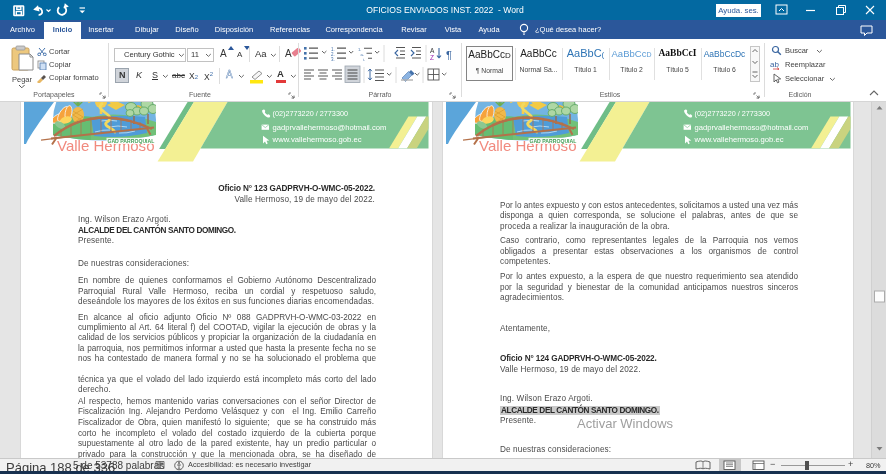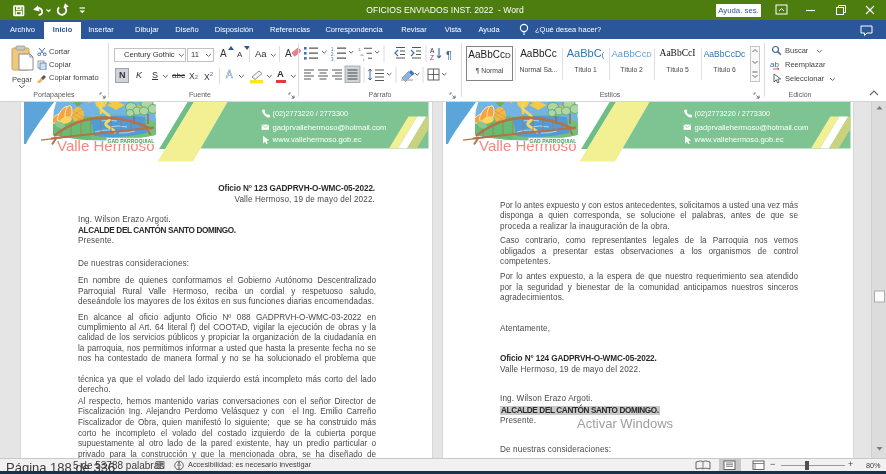--- a/index.html
+++ b/index.html
@@ -1,16 +1,16 @@
 <!DOCTYPE html>
 <html><head><meta charset="utf-8"><style>
 *{margin:0;padding:0;box-sizing:border-box}
 html,body{width:886px;height:474px;overflow:hidden}
 body{font-family:"Liberation Sans",sans-serif;position:relative;background:#e5e5e5}
-#titlebar{position:absolute;left:0;top:0;width:886px;height:20px;background:#4d7c0f}
+#titlebar{position:absolute;left:0;top:0;width:886px;height:20px;background:#0369a1}
 #tabrow{position:absolute;left:0;top:20px;width:886px;height:19px;background:#2b579a}
 #ribbon{position:absolute;left:0;top:39px;width:886px;height:63px;background:#fff;border-bottom:1px solid #d5d5d5}
 #doc{position:absolute;left:0;top:102px;width:886px;height:356px;background:#e5e5e5;overflow:hidden}
 .page{position:absolute;top:0;height:356px;background:#fff;overflow:hidden;outline:1px solid #d8d8d8}
 #p1{left:21px;width:411px}
 #p2{left:443px;width:410px}
 #status{position:absolute;left:0;top:458px;width:886px;height:13px;background:#f1f1f1;border-top:1px solid #c9c9c9}
 #navy{position:absolute;left:0;top:471px;width:886px;height:3px;background:#17304f}
 .tab{position:absolute;top:0;height:19px;line-height:19px;color:#fff;font-size:7.5px;text-align:center}
 #inicio-tab{position:absolute;left:44px;top:2px;width:37px;height:17px;background:#fff}
@@ -276,21 +276,21 @@
       <div style="position:absolute;left:0;top:1px;width:100%;text-align:center;font-size:11px;color:#2e74b5">AaBbC<span style="font-size:8px">(</span></div>
       <div style="position:absolute;left:0;top:20px;width:100%;text-align:center;font-size:6.8px;color:#444">Título 1</div>
     </div>
     <div class="sepv" style="left:143px"></div>
     <div style="position:absolute;left:144px;top:0;width:43px;height:35px">
       <div style="position:absolute;left:0;top:2px;width:100%;text-align:center;font-size:9.5px;color:#5b9bd5">AaBbCc<span style="font-size:7px">D</span></div>
       <div style="position:absolute;left:0;top:20px;width:100%;text-align:center;font-size:6.8px;color:#444">Título 2</div>
     </div>
     <div class="sepv" style="left:188px"></div>
     <div style="position:absolute;left:189px;top:0;width:45px;height:35px">
-      <div style="position:absolute;left:0;top:2px;width:100%;text-align:center;font-size:9.5px;color:#111;font-weight:normal;font-family:'Liberation Serif',serif">AaBbCcI</div>
+      <div style="position:absolute;left:0;top:2px;width:100%;text-align:center;font-size:9.5px;color:#111;font-weight:bold;font-family:'Liberation Serif',serif">AaBbCcI</div>
       <div style="position:absolute;left:0;top:20px;width:100%;text-align:center;font-size:6.8px;color:#444">Título 5</div>
     </div>
     <div class="sepv" style="left:235px"></div>
     <div style="position:absolute;left:236px;top:0;width:45px;height:35px">
       <div style="position:absolute;left:0;top:3px;width:100%;text-align:center;font-size:8.5px;color:#2e74b5">AaBbCcDc</div>
       <div style="position:absolute;left:0;top:20px;width:100%;text-align:center;font-size:6.8px;color:#444">Título 6</div>
     </div>
     <div style="position:absolute;left:284px;top:0;width:10px;height:36px;border:1px solid #c6c6c6;background:#f8f8f8">
       <svg width="8" height="34">
           <path d="M1.5 5 l2.5 -2.5 L6.5 5" stroke="#555" fill="none" stroke-width="0.9"></path>

